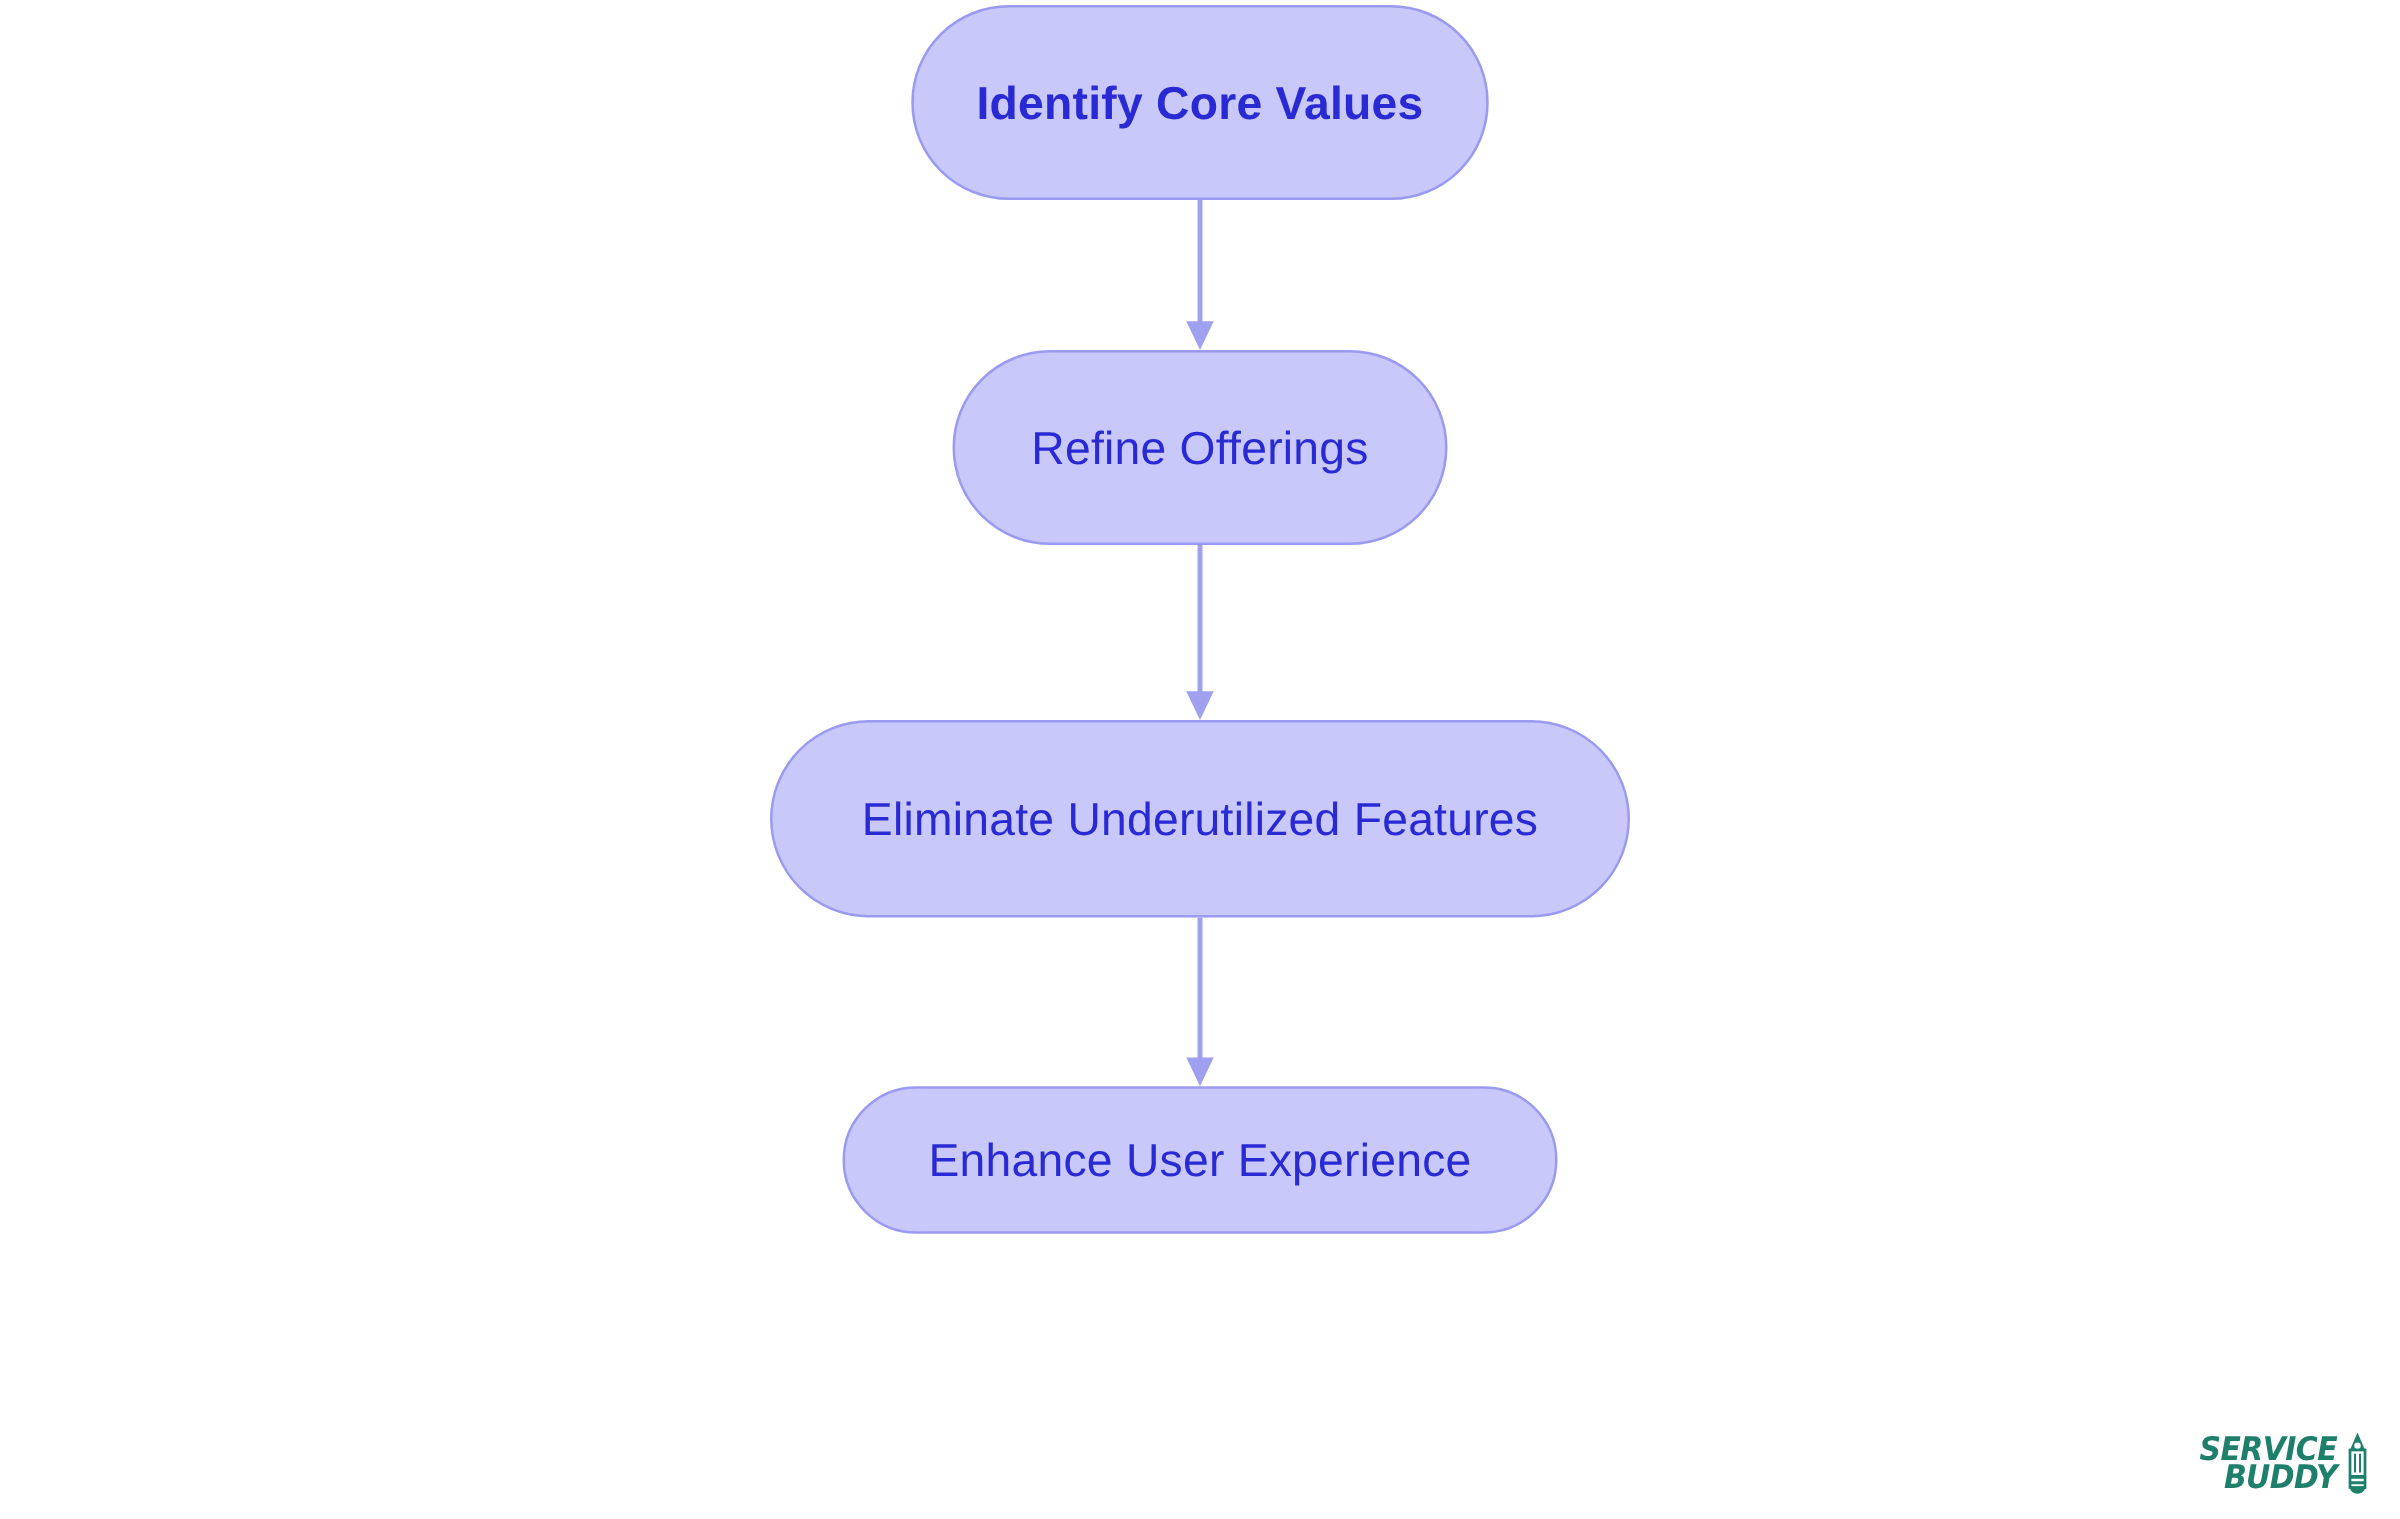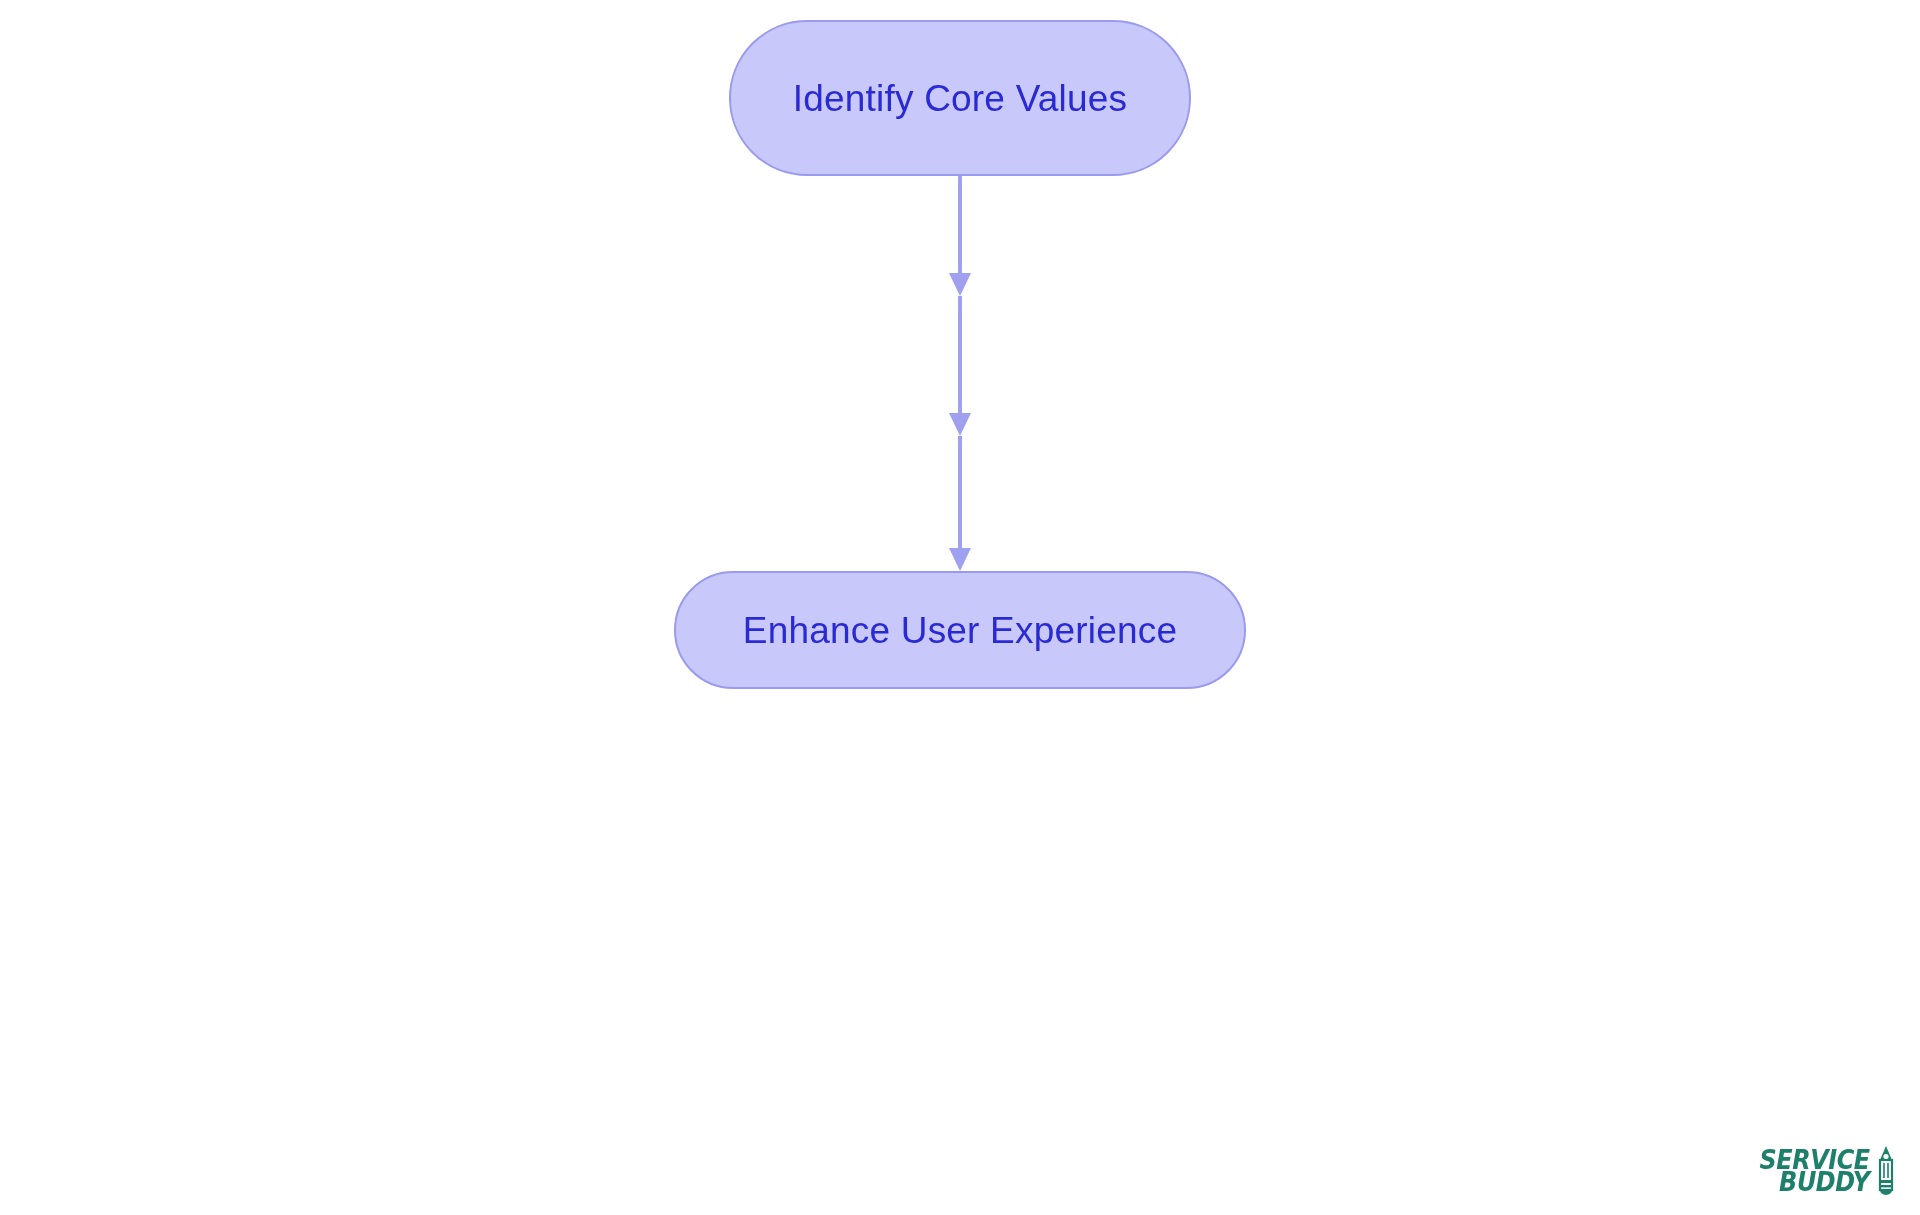--- a/index.html
+++ b/index.html
@@ -47,21 +47,21 @@
     font-weight: 400;
     letter-spacing: 0.2px;
     white-space: nowrap;
     line-height: 1;
   }
   .node-label {
     color: #2a2ad4;
     pointer-events: none;
   }
 
-  .node-1 { width: 462px; height: 156px; margin-top: 20px; }
+  .node-1 { width: 462px; height: 156px; margin-top: 4px; font-weight: bold; }
   .node-2 { width: 396px; height: 156px; }
   .node-3 { width: 688px; height: 158px; }
   .node-4 { width: 572px; height: 118px; }
 
   
   .connector {
     position: relative;
     width: 40px;
     display: flex;
     justify-content: center;
@@ -115,28 +115,34 @@
       <span class="node-label">Identify Core Values</span>
     </div>
 
     <div class="connector conn-1">
       <svg width="40" height="120" viewBox="0 0 40 120" aria-hidden="true">
         <line x1="20" y1="0" x2="20" y2="100" stroke="#a0a0f0" stroke-width="4"></line>
         <polygon points="9,97 31,97 20,120" fill="#a0a0f0"></polygon>
       </svg>
     </div>
 
+    <div class="node node-2">
+      <span class="node-label">Refine Offerings</span>
+    </div>
 
     <div class="connector conn-2">
       <svg width="40" height="140" viewBox="0 0 40 140" aria-hidden="true">
         <line x1="20" y1="0" x2="20" y2="120" stroke="#a0a0f0" stroke-width="4"></line>
         <polygon points="9,117 31,117 20,140" fill="#a0a0f0"></polygon>
       </svg>
     </div>
 
+    <div class="node node-3">
+      <span class="node-label">Eliminate Underutilized Features</span>
+    </div>
 
     <div class="connector conn-3">
       <svg width="40" height="135" viewBox="0 0 40 135" aria-hidden="true">
         <line x1="20" y1="0" x2="20" y2="115" stroke="#a0a0f0" stroke-width="4"></line>
         <polygon points="9,112 31,112 20,135" fill="#a0a0f0"></polygon>
       </svg>
     </div>
 
     <div class="node node-4">
       <span class="node-label">Enhance User Experience</span>

